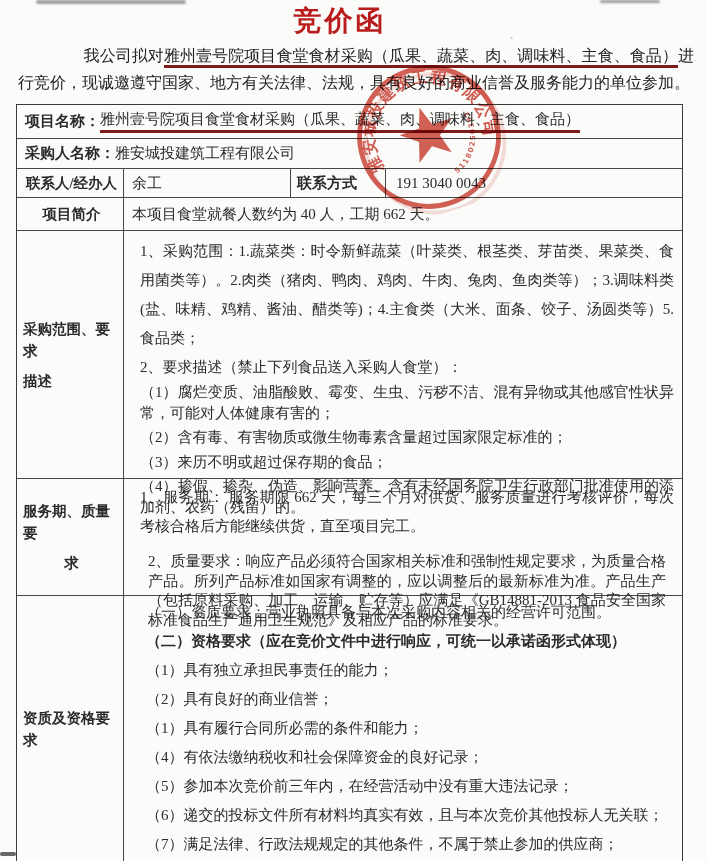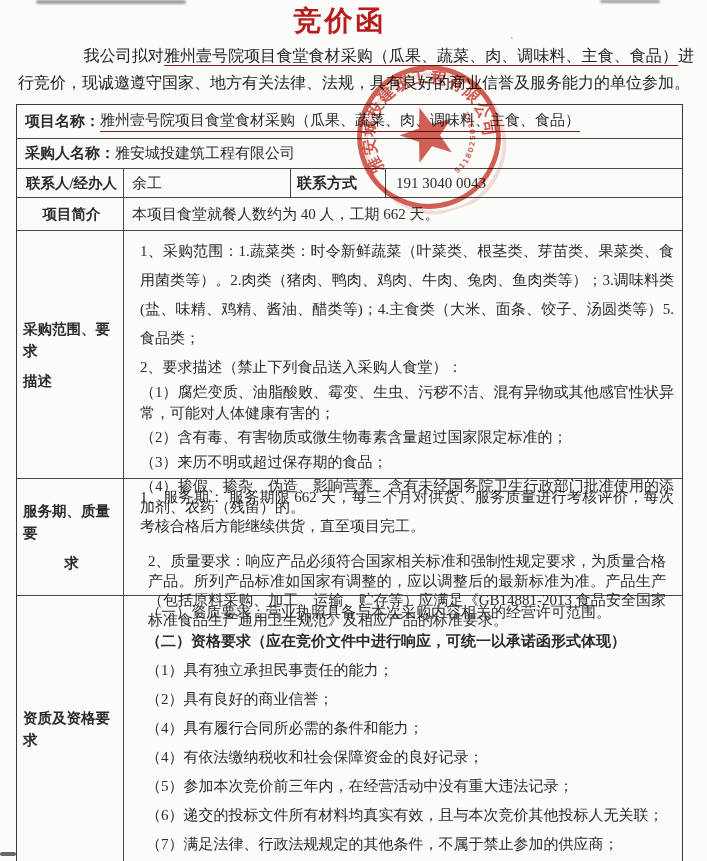--- a/index.html
+++ b/index.html
@@ -20,21 +20,21 @@
     font-size:28px; font-weight:bold; letter-spacing:3px;
     color:#b91c1c;
   }
 
   .intro {
     position:absolute; top:42px; left:18px; width:676px;
     font-size:16px; line-height:27px;
     text-align:justify; text-indent:4.1em;
     color:#232323;
   }
-  .u { border-bottom:1px solid #7f1d1d; padding-bottom:1px; }
+  .u { border-bottom:3px solid #7f1d1d; padding-bottom:1px; }
 
   .btable {
     position:absolute; top:104px; left:16px; width:667px; height:757px;
     border:1.4px solid #3a3a3a; border-bottom:none;
     display:flex; flex-direction:column;
     font-size:15px;
     background:transparent;
   }
   .trow { display:flex; border-bottom:1.3px solid #474747; flex:0 0 auto; }
   .trow:last-child { border-bottom:none; flex:1 1 auto; }
@@ -148,21 +148,21 @@
       </div>
     </div>
 
     <div class="trow r7">
       <div class="lblcol" style="justify-content:center;">资质及资格要求</div>
       <div class="content qual-content">
         <p>（一）资质要求：营业执照具备与本次采购内容相关的经营许可范围。</p>
         <p class="b">（二）资格要求（应在竞价文件中进行响应，可统一以承诺函形式体现）</p>
         <p>（1）具有独立承担民事责任的能力；</p>
         <p>（2）具有良好的商业信誉；</p>
-        <p>（4）具有履行合同所必需的条件和能力；</p>
+        <p>（1）具有履行合同所必需的条件和能力；</p>
         <p>（4）有依法缴纳税收和社会保障资金的良好记录；</p>
         <p>（5）参加本次竞价前三年内，在经营活动中没有重大违法记录；</p>
         <p>（6）递交的投标文件所有材料均真实有效，且与本次竞价其他投标人无关联；</p>
         <p>（7）满足法律、行政法规规定的其他条件，不属于禁止参加的供应商；</p>
       </div>
     </div>
 
   </div>
 
   <svg class="stamp" viewBox="0 0 160 160" width="154" height="154">

